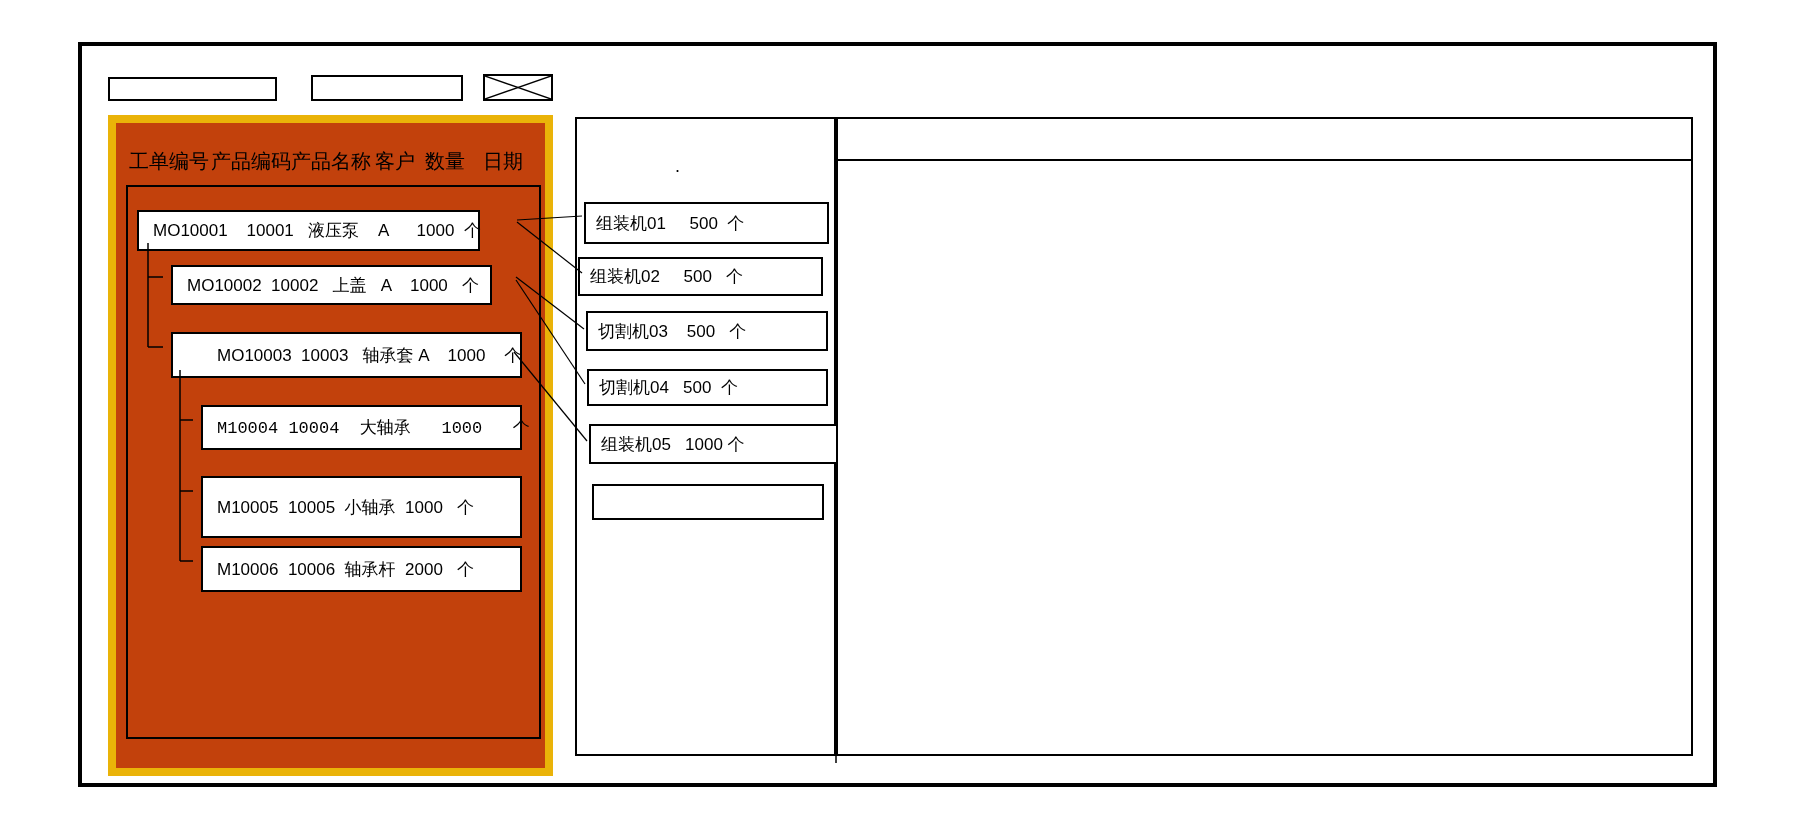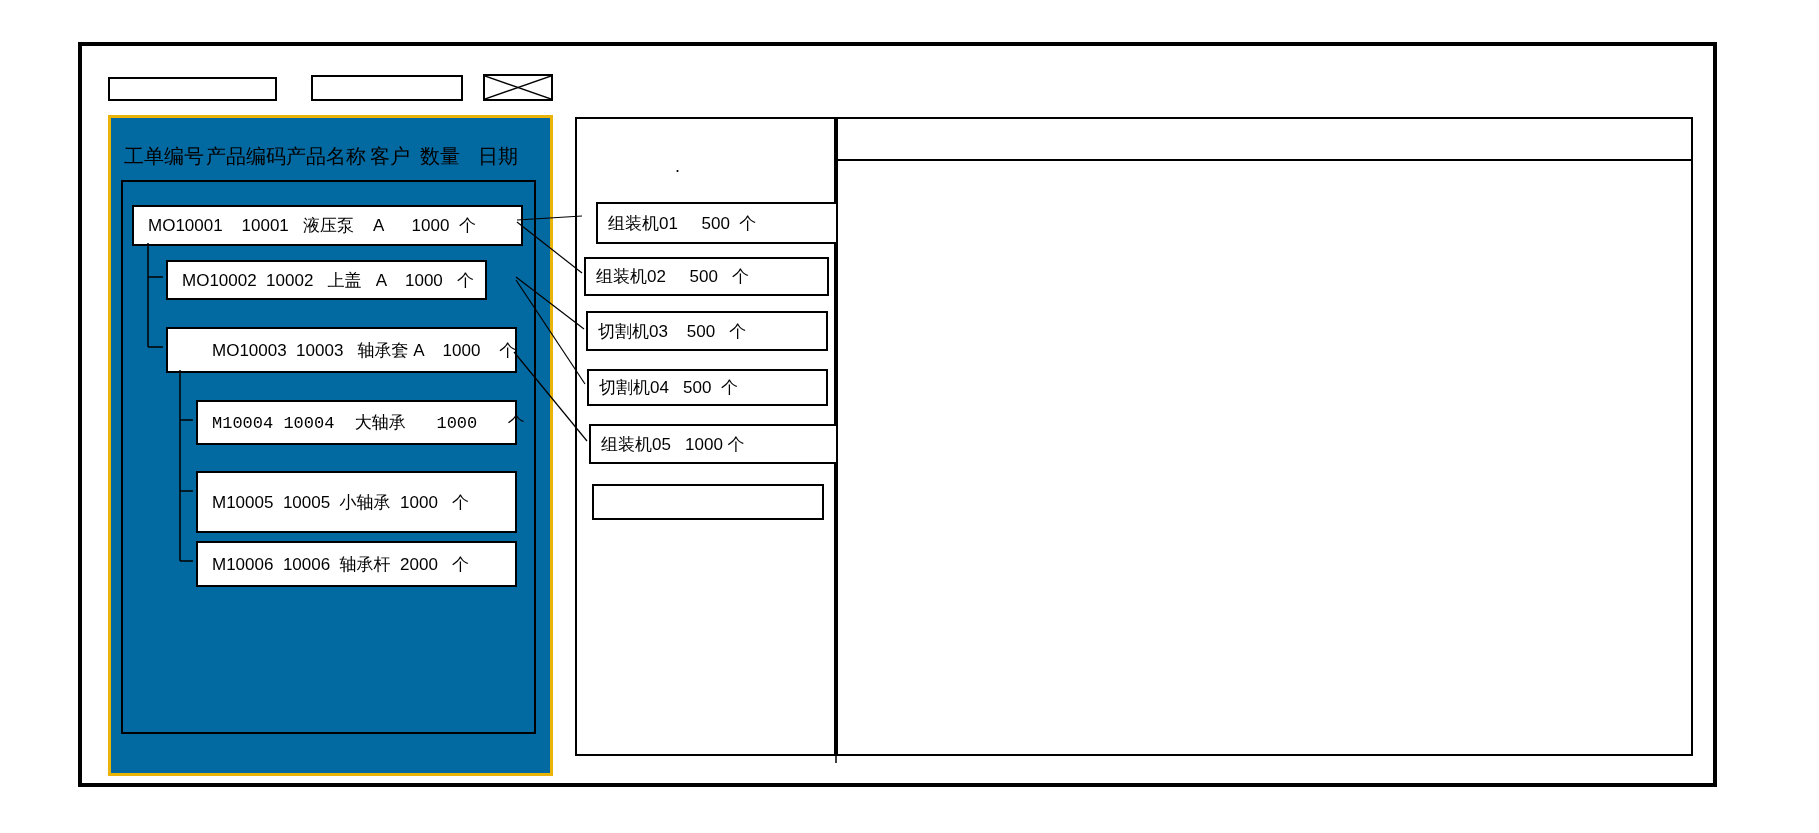--- a/index.html
+++ b/index.html
@@ -33,22 +33,22 @@
   }
   .tb-rect1 { left: 108px; top: 77px; width: 169px; height: 24px; }
   .tb-rect2 { left: 311px; top: 75px; width: 152px; height: 26px; }
   .xbox     { left: 483px; top: 74px; width: 70px;  height: 27px; border: 2px solid #000000; }
   .xbox svg { display: block; width: 100%; height: 100%; }
 
   
   .orders-panel {
     left: 108px; top: 115px;
     width: 445px; height: 661px;
-    border: 3px solid #eab308;
-    background: #0369a1;
+    border: 8px solid #eab308;
+    background: #c2410c;
   }
   .col-head {
     position: absolute;
     top: 26px;
     font-size: 20px;
     line-height: 24px;
     font-weight: 400;
     white-space: pre;
   }
   .tree-container {
@@ -61,21 +61,21 @@
   .order-node {
     position: absolute;
     box-sizing: border-box;
     border: 2px solid #000000;
     background: #ffffff;
     display: flex;
     align-items: center;
     padding-left: 14px;
     font-size: 17px;
   }
-  .node-b1 { left: 21px;  top: 87px;  width: 391px; height: 41px; }
+  .node-b1 { left: 21px;  top: 87px;  width: 343px; height: 41px; }
   .node-b2 { left: 55px;  top: 142px; width: 321px; height: 40px; }
   .node-b3 { left: 55px;  top: 209px; width: 351px; height: 46px; padding-left: 44px; }
   .node-b4 { left: 85px;  top: 282px; width: 321px; height: 45px; font-family: Liberation Mono, monospace; }
   .node-b5 { left: 85px;  top: 353px; width: 321px; height: 62px; }
   .node-b6 { left: 85px;  top: 423px; width: 321px; height: 46px; }
 
   
   .machines-panel {
     left: 575px; top: 117px;
     width: 261px; height: 639px;
@@ -85,22 +85,22 @@
   .machine-node {
     position: absolute;
     box-sizing: border-box;
     border: 2px solid #000000;
     background: #ffffff;
     display: flex;
     align-items: center;
     padding-left: 10px;
     font-size: 17px;
   }
-  .mach-m1 { left: 7px;  top: 83px;  width: 245px; height: 42px; margin-left: 12px; }
-  .mach-m2 { left: 7px;  top: 138px; width: 245px; height: 39px; }
+  .mach-m1 { left: 7px;  top: 83px;  width: 245px; height: 42px; }
+  .mach-m2 { left: 1px;  top: 138px; width: 245px; height: 39px; }
   .mach-m3 { left: 9px;  top: 192px; width: 242px; height: 40px; }
   .mach-m4 { left: 10px; top: 250px; width: 241px; height: 37px; }
   .mach-m5 { left: 12px; top: 305px; width: 280px; height: 40px; }
   .mach-m6 { left: 15px; top: 365px; width: 232px; height: 36px; }
   .dot-mark {
     position: absolute;
     left: 98px; top: 38px;
     font-size: 18px;
     line-height: 18px;
   }

